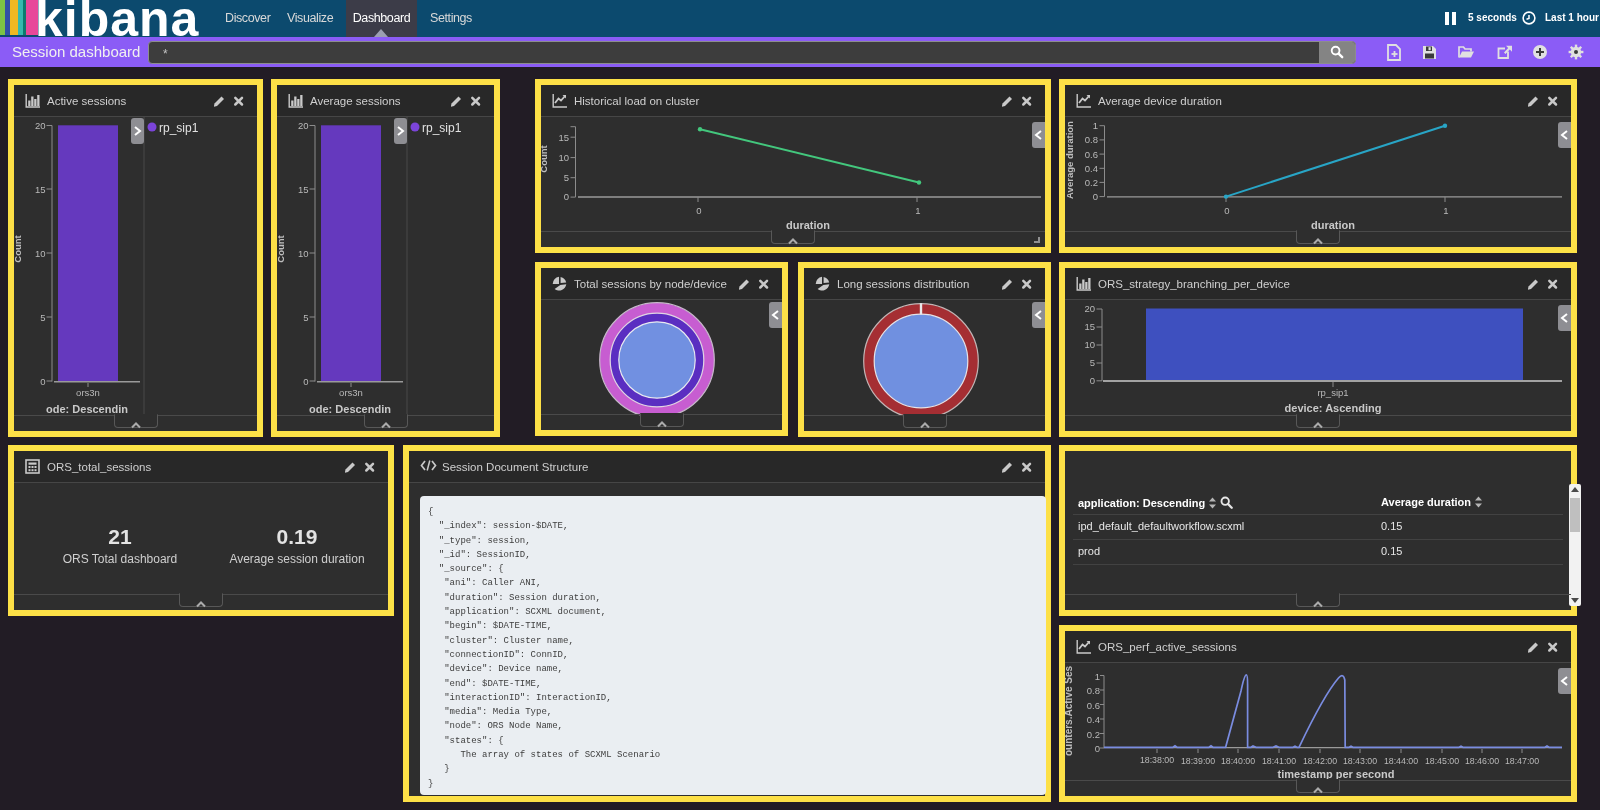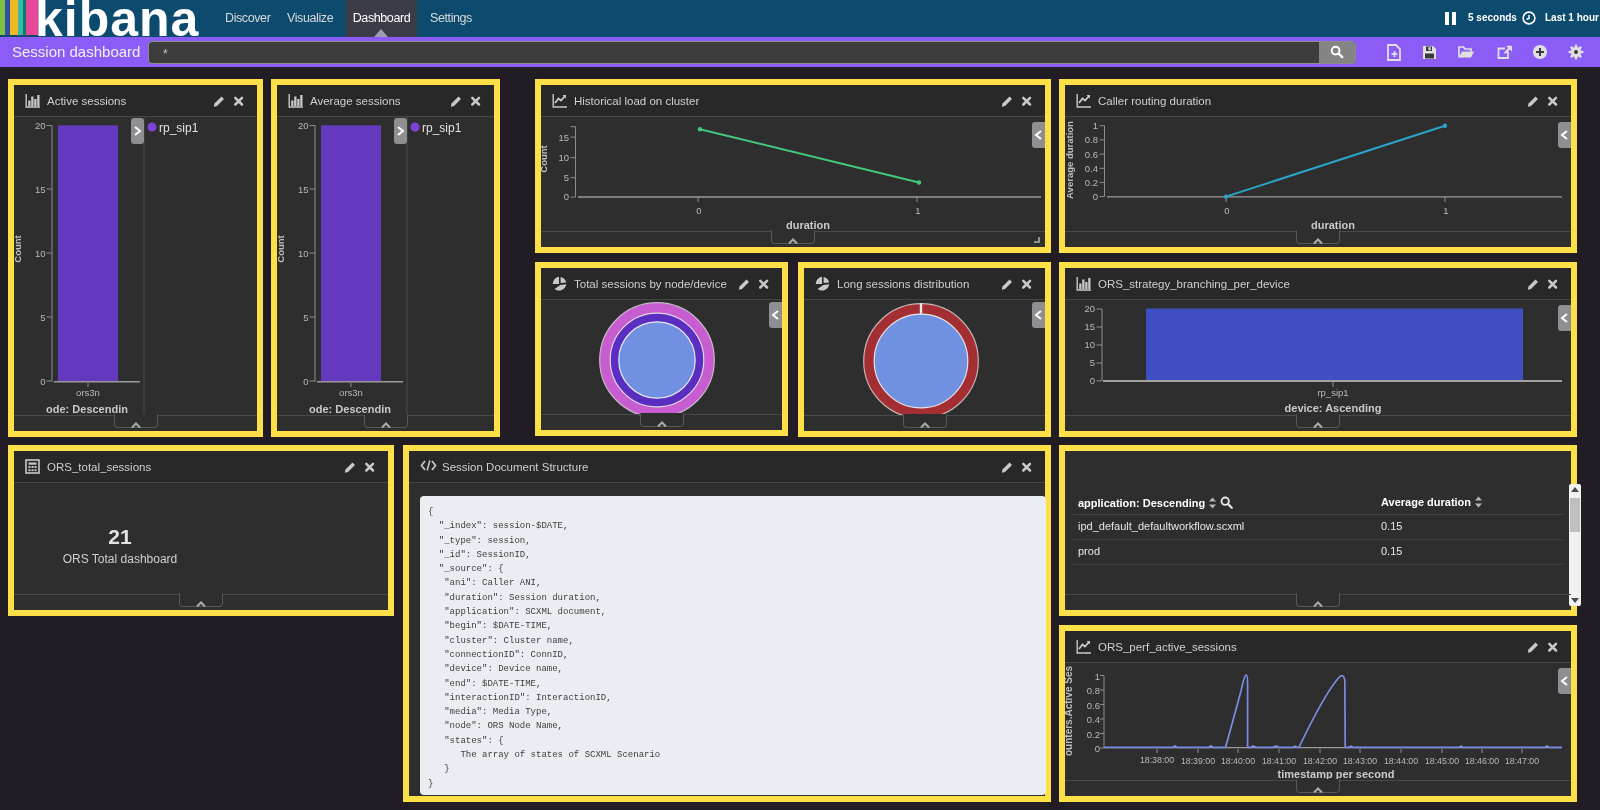--- a/index.html
+++ b/index.html
@@ -252,21 +252,21 @@
         </svg></div>
 </div>
 
 <div class="panel" style="left:1059px;top:79px;width:518px;height:174px">
  <div class="ph">
   <svg class="pico" width="15" height="15" viewBox="0 0 15 15">
           <path d="M1.2 1 V14 H15" stroke="#c9c9c9" stroke-width="1.4" fill="none"></path>
           <path d="M3 10 L6.5 5.5 L9 7.5 L13.5 2.5" stroke="#c9c9c9" stroke-width="1.8" fill="none"></path>
           <path d="M10.5 2 h3.5 v3.5" fill="#c9c9c9"></path>
         </svg>
-  <div class="pt">Caller routing duration</div>
+  <div class="pt">Average device duration</div>
   <svg class="tools" width="30" height="13" viewBox="0 0 30 13">
           <path d="M0.5 9.5 L7.5 2.5 L10 5 L3 12 L-0.2 12.8 Z" fill="#c9c9c9"></path>
           <path d="M21.3 3.8 L28 10.5 M28 3.8 L21.3 10.5" stroke="#c9c9c9" stroke-width="2.5" stroke-linecap="round"></path>
         </svg>
  </div>
  <svg style="position:absolute;left:0;top:32px" width="516" height="125">
   <text x="8" y="43" transform="rotate(-90 8 43)" text-anchor="middle" font-size="9.5" font-weight="bold" fill="#bdbdbd">Average duration</text>
   <g font-size="9.5" fill="#b9b9b9" text-anchor="end">
    <text x="33" y="12.2">1</text>
           <text x="33" y="26.4">0.8</text>
@@ -403,20 +403,24 @@
         </svg>
   <div class="pt">ORS_total_sessions</div>
   <svg class="tools" width="30" height="13" viewBox="0 0 30 13">
           <path d="M0.5 9.5 L7.5 2.5 L10 5 L3 12 L-0.2 12.8 Z" fill="#c9c9c9"></path>
           <path d="M21.3 3.8 L28 10.5 M28 3.8 L21.3 10.5" stroke="#c9c9c9" stroke-width="2.5" stroke-linecap="round"></path>
         </svg>
  </div>
  <div style="position:absolute;left:16px;top:74px;width:180px">
         <div class="num">21</div>
         <div class="numlab">ORS Total dashboard</div>
+      </div>
+ <div style="position:absolute;left:193px;top:74px;width:180px">
+        <div class="num">0.19</div>
+        <div class="numlab">Average session duration</div>
       </div>
  <div class="pf"></div>
  <div class="tab"><svg width="12" height="7" viewBox="0 0 12 7">
           <path d="M2 5.5 L6 1.5 L10 5.5" stroke="#ababab" stroke-width="2" fill="none"></path>
         </svg></div>
 </div>
 
 <div class="panel" style="left:403px;top:445px;width:648px;height:357px">
  <div class="ph">
   <svg class="pico" width="17" height="13" viewBox="0 0 17 13">

